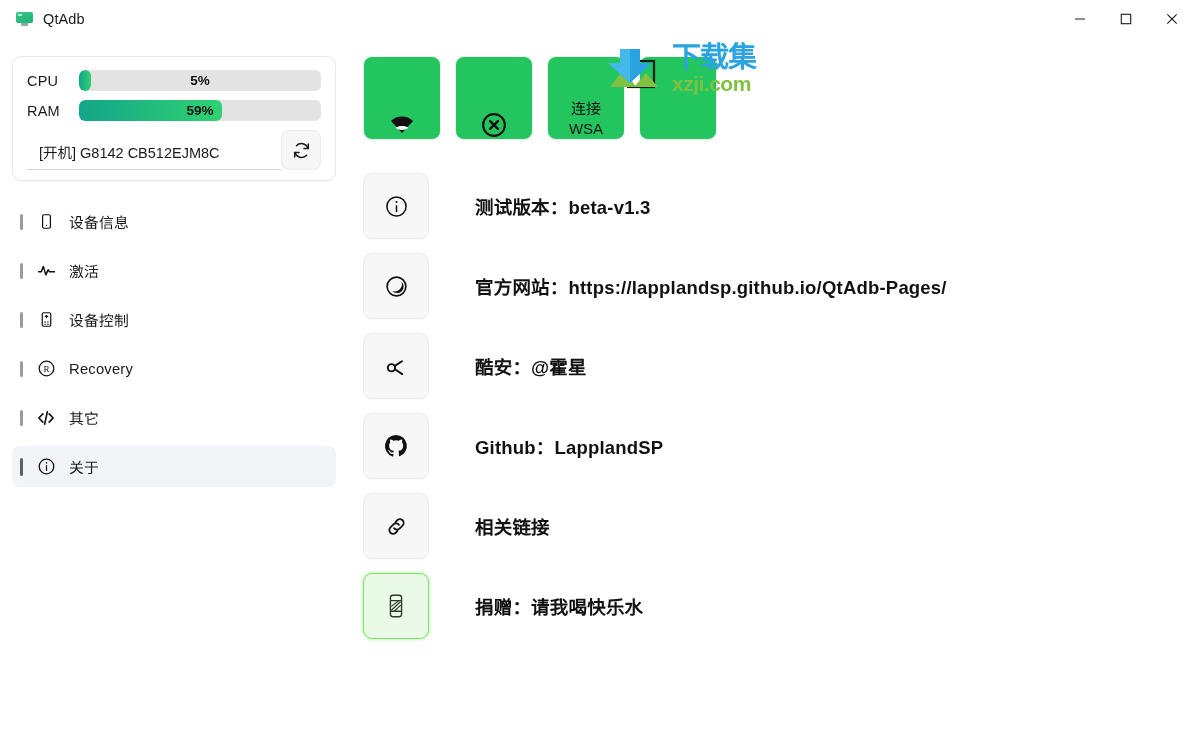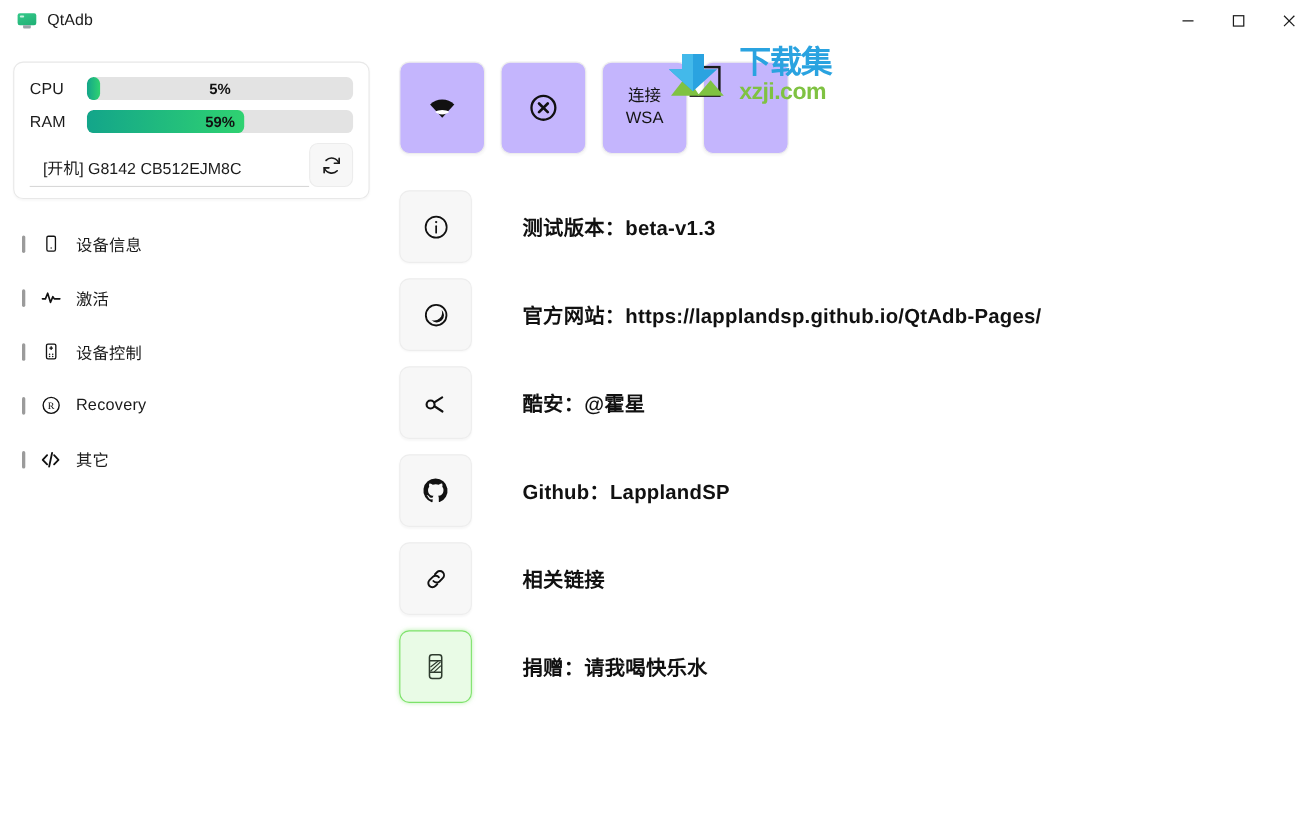--- a/index.html
+++ b/index.html
@@ -227,24 +227,24 @@
   .toolbar {
     display: flex;
     gap: 14px;
     margin-bottom: 26px;
   }
   .tool-btn {
     width: 78px;
     height: 84px;
     border: 1px solid #ededed;
     border-radius: 9px;
-    background: #c4b5fd;
-    display: flex;
-    align-items: center;
-    justify-content: center;
+    background: #22c55e;
+    display: flex;
+    align-items: center;
+    justify-content: flex-end;
     flex-direction: column;
     cursor: default;
     box-shadow: 0 1px 2px rgba(0,0,0,0.035);
   }
   .tool-btn .tb-label {
     font-size: 15px;
     color: #141414;
     line-height: 1.35;
     text-align: center;
     font-weight: 500;
@@ -436,20 +436,31 @@
           <span class="nav-icon">
             <svg width="20" height="20" viewBox="0 0 24 24" fill="none" stroke="#111" stroke-width="2" stroke-linecap="round" stroke-linejoin="round">
               <path d="M8.2 7 3.4 12l4.8 5"></path>
               <path d="M15.8 7l4.8 5-4.8 5"></path>
               <path d="M13.6 4.6 10.4 19.4"></path>
             </svg>
           </span>
           <span class="nav-label">其它</span>
         </div>
 
+        <div class="nav-item active">
+          <span class="marker"></span>
+          <span class="nav-icon">
+            <svg width="19" height="19" viewBox="0 0 24 24" fill="none" stroke="#111" stroke-width="1.6">
+              <circle cx="12" cy="12" r="9.2"></circle>
+              <path d="M12 11v6" stroke-linecap="round"></path>
+              <circle cx="12" cy="7.5" r="1.05" fill="#111" stroke="none"></circle>
+            </svg>
+          </span>
+          <span class="nav-label">关于</span>
+        </div>
 
       </div>
     </div>
 
     <div class="main">
 
       <div class="toolbar">
 
         <div class="tool-btn">
           <svg width="30" height="30" viewBox="0 0 24 24">

